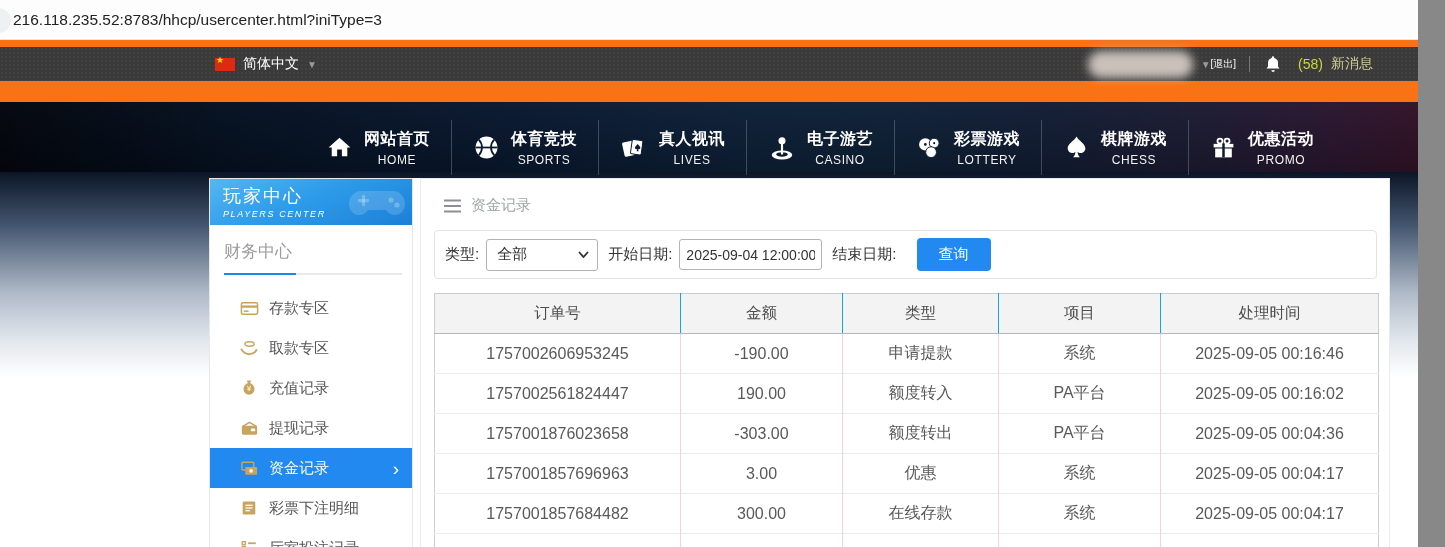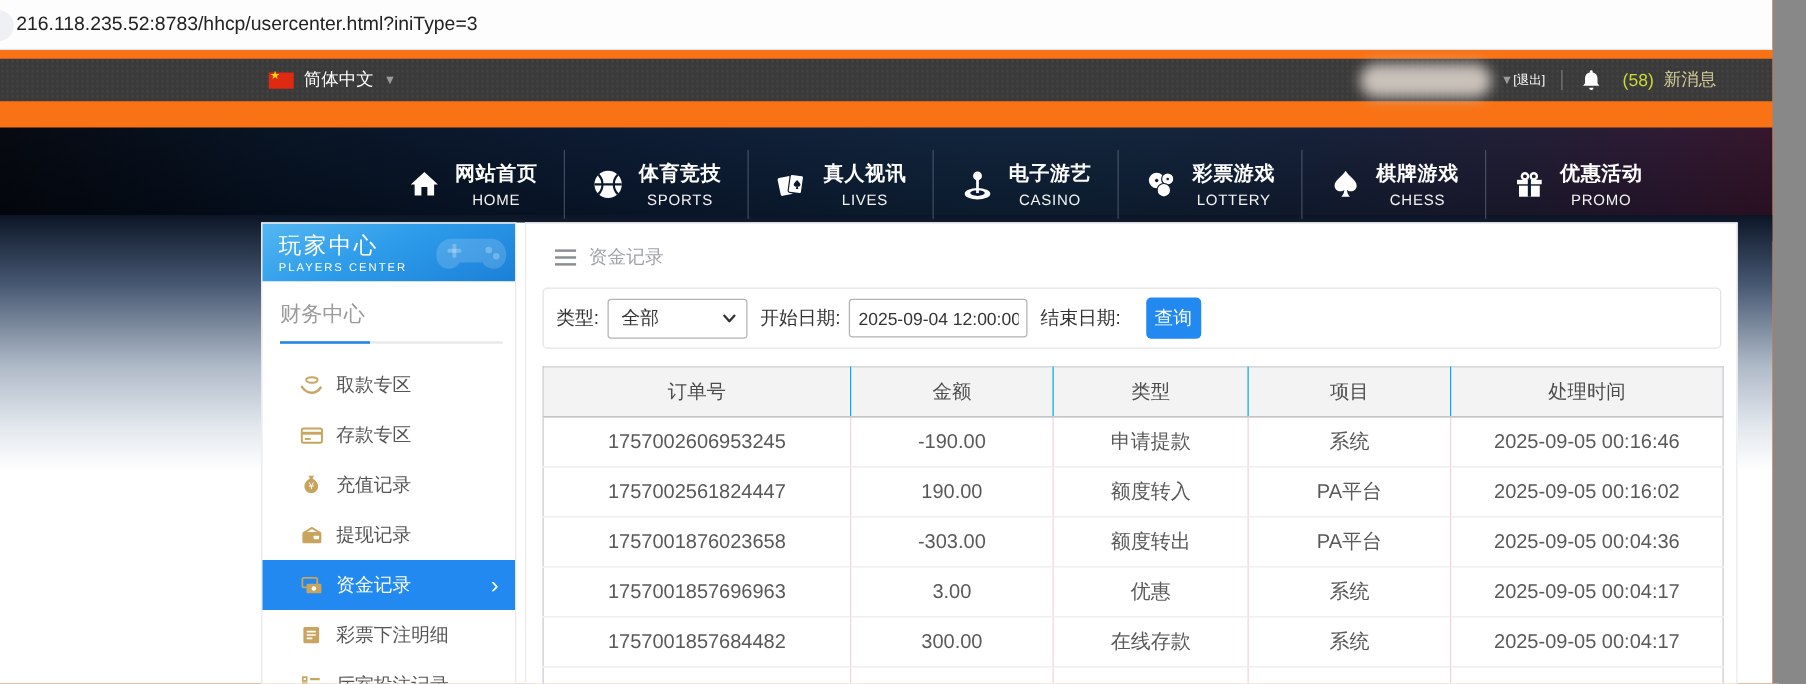--- a/index.html
+++ b/index.html
@@ -47,21 +47,21 @@
   .page { position:absolute; left:0; top:172px; right:0; bottom:0;
     background:linear-gradient(180deg,#0b1526 0,#465771 55px,#aeb9c7 120px,#e3e8ee 170px,#ffffff 205px); }
   .panel-wrap { position:absolute; left:209px; top:6px; width:1181px; bottom:0; background:#fff; }
 
   
   .sidebar { position:absolute; left:0; top:0; width:204px; bottom:0; background:#fff;
     border:1px solid #e6e8eb; border-bottom:none; }
   .banner { position:relative; height:46px; overflow:hidden; color:#fff; padding:5px 0 0 13px;
     background:linear-gradient(155deg,#53b7f2 0%,#2e9cea 45%,#1b80d8 100%); }
   .banner-title { font-size:18px; letter-spacing:2px; }
-  .banner-sub { font-size:9px; letter-spacing:1.6px; margin-top:1px; }
+  .banner-sub { font-size:9px; letter-spacing:1.6px; margin-top:1px;font-style:italic; }
   .banner svg { position:absolute; right:4px; top:3px; }
   .section { padding:15px 0 0 14px; color:#9b9b9b; font-size:17px; }
   .section-line { position:relative; margin-top:10px; height:2px; width:178px; background:#e9e9e9; }
   .section-line i { position:absolute; left:0; top:0; height:2px; width:72px; background:#1e87e5; }
   .menu { list-style:none; margin-top:13px; }
   .menu-item { display:flex; align-items:center; height:40px; padding-left:29px; gap:10px;
     font-size:15px; color:#555; cursor:pointer; }
   .menu-item.active { background:#2189ef; color:#fff; }
   .mi-icon { display:inline-flex; width:20px; justify-content:center; }
   .mi-chevron { margin-left:auto; margin-right:13px; font-size:19px; line-height:1; color:#fff; }
@@ -73,21 +73,21 @@
     color:#9fa3a8; font-size:15px; }
   .hamburger { display:inline-flex; cursor:pointer; }
   .filter-box { margin:15px 12px 0 13px; height:49px; border:1px solid #e3e3e3; border-radius:4px;
     display:flex; align-items:center; padding-left:10px; font-size:15px; color:#333; }
   .filter-box label { margin-right:7px; }
   .select { width:112px; height:32px; border:1px solid #b3b3b3; border-radius:3px; background:#fff;
     display:flex; align-items:center; justify-content:space-between; padding:0 8px 0 10px;
     margin-right:10px; cursor:pointer; }
   .date-input { width:143px; height:31px; border:1px solid #b3b3b3; border-radius:3px;
     font-family:inherit; font-size:14px; color:#333; padding:0 6px; margin-right:10px; }
-  .btn-query { margin-left:13px; height:33px; padding:0 7px; background:#2189ef; color:#fff;
+  .btn-query { margin-left:13px; height:33px; padding:0 22px; background:#2189ef; color:#fff;
     border:none; border-radius:4px; font-size:15px; font-family:inherit; cursor:pointer; }
 
   .table-wrap { margin:14px 12px 0 13px; }
   table { width:100%; border-collapse:collapse; table-layout:fixed; }
   table, th, td { border:0; }
   .rec-table { border:1px solid #c9ccd0; }
   .rec-table th { height:40px; background:#f3f3f3; font-weight:400; font-size:15.5px; color:#4d4d4d;
     border-bottom:1px solid #b4b7bb; border-left:1px solid #0ea5e9; }
   .rec-table th:first-child { border-left:none; }
   .rec-table td { height:40px; text-align:center; font-size:16px; color:#595959;
@@ -252,36 +252,36 @@
         </div>
         <div class="section">
           <span>财务中心</span>
           <div class="section-line">
               <i></i>
             </div>
         </div>
         <ul class="menu">
             <li class="menu-item">
               <span class="mi-icon">
-                <svg width="20" height="20" viewBox="0 0 20 20">
-                  <ellipse cx="10.5" cy="6" rx="4.6" ry="2.2" fill="none" stroke="#c8a45f" stroke-width="1.5"></ellipse>
-                  <path d="M2.5 11.5c2.2 3.2 5.2 4.7 7.8 4.7 2.6 0 5.5-1.5 7.2-4.2" fill="none" stroke="#c8a45f" stroke-width="1.9" stroke-linecap="round"></path>
-                </svg>
-              </span>
-              <span class="mi-label">取款专区</span>
-            </li>
-            <li class="menu-item">
-              <span class="mi-icon">
                 <svg width="19" height="19" viewBox="0 0 20 20">
                   <rect x="1.5" y="4" width="17" height="12" rx="1.6" fill="none" stroke="#c8a45f" stroke-width="1.6"></rect>
                   <rect x="1.5" y="6.8" width="17" height="2.4" fill="#c8a45f"></rect>
                   <rect x="4" y="12" width="5" height="1.6" fill="#c8a45f"></rect>
                 </svg>
               </span>
               <span class="mi-label">存款专区</span>
+            </li>
+            <li class="menu-item">
+              <span class="mi-icon">
+                <svg width="20" height="20" viewBox="0 0 20 20">
+                  <ellipse cx="10.5" cy="6" rx="4.6" ry="2.2" fill="none" stroke="#c8a45f" stroke-width="1.5"></ellipse>
+                  <path d="M2.5 11.5c2.2 3.2 5.2 4.7 7.8 4.7 2.6 0 5.5-1.5 7.2-4.2" fill="none" stroke="#c8a45f" stroke-width="1.9" stroke-linecap="round"></path>
+                </svg>
+              </span>
+              <span class="mi-label">取款专区</span>
             </li>
             <li class="menu-item">
               <span class="mi-icon">
                 <svg width="18" height="18" viewBox="0 0 20 20">
                   <path d="M7.5 1.8h5L11.2 4.5c2.9 1.2 4.9 4 4.9 6.7 0 3.6-2.8 6.2-6.1 6.2s-6.1-2.6-6.1-6.2c0-2.7 2-5.5 4.9-6.7z" fill="#c8a45f"></path>
                   <text x="10" y="13.6" font-size="8" fill="#fff" text-anchor="middle" font-family="DejaVu Sans">¥</text>
                 </svg>
               </span>
               <span class="mi-label">充值记录</span>
             </li>

